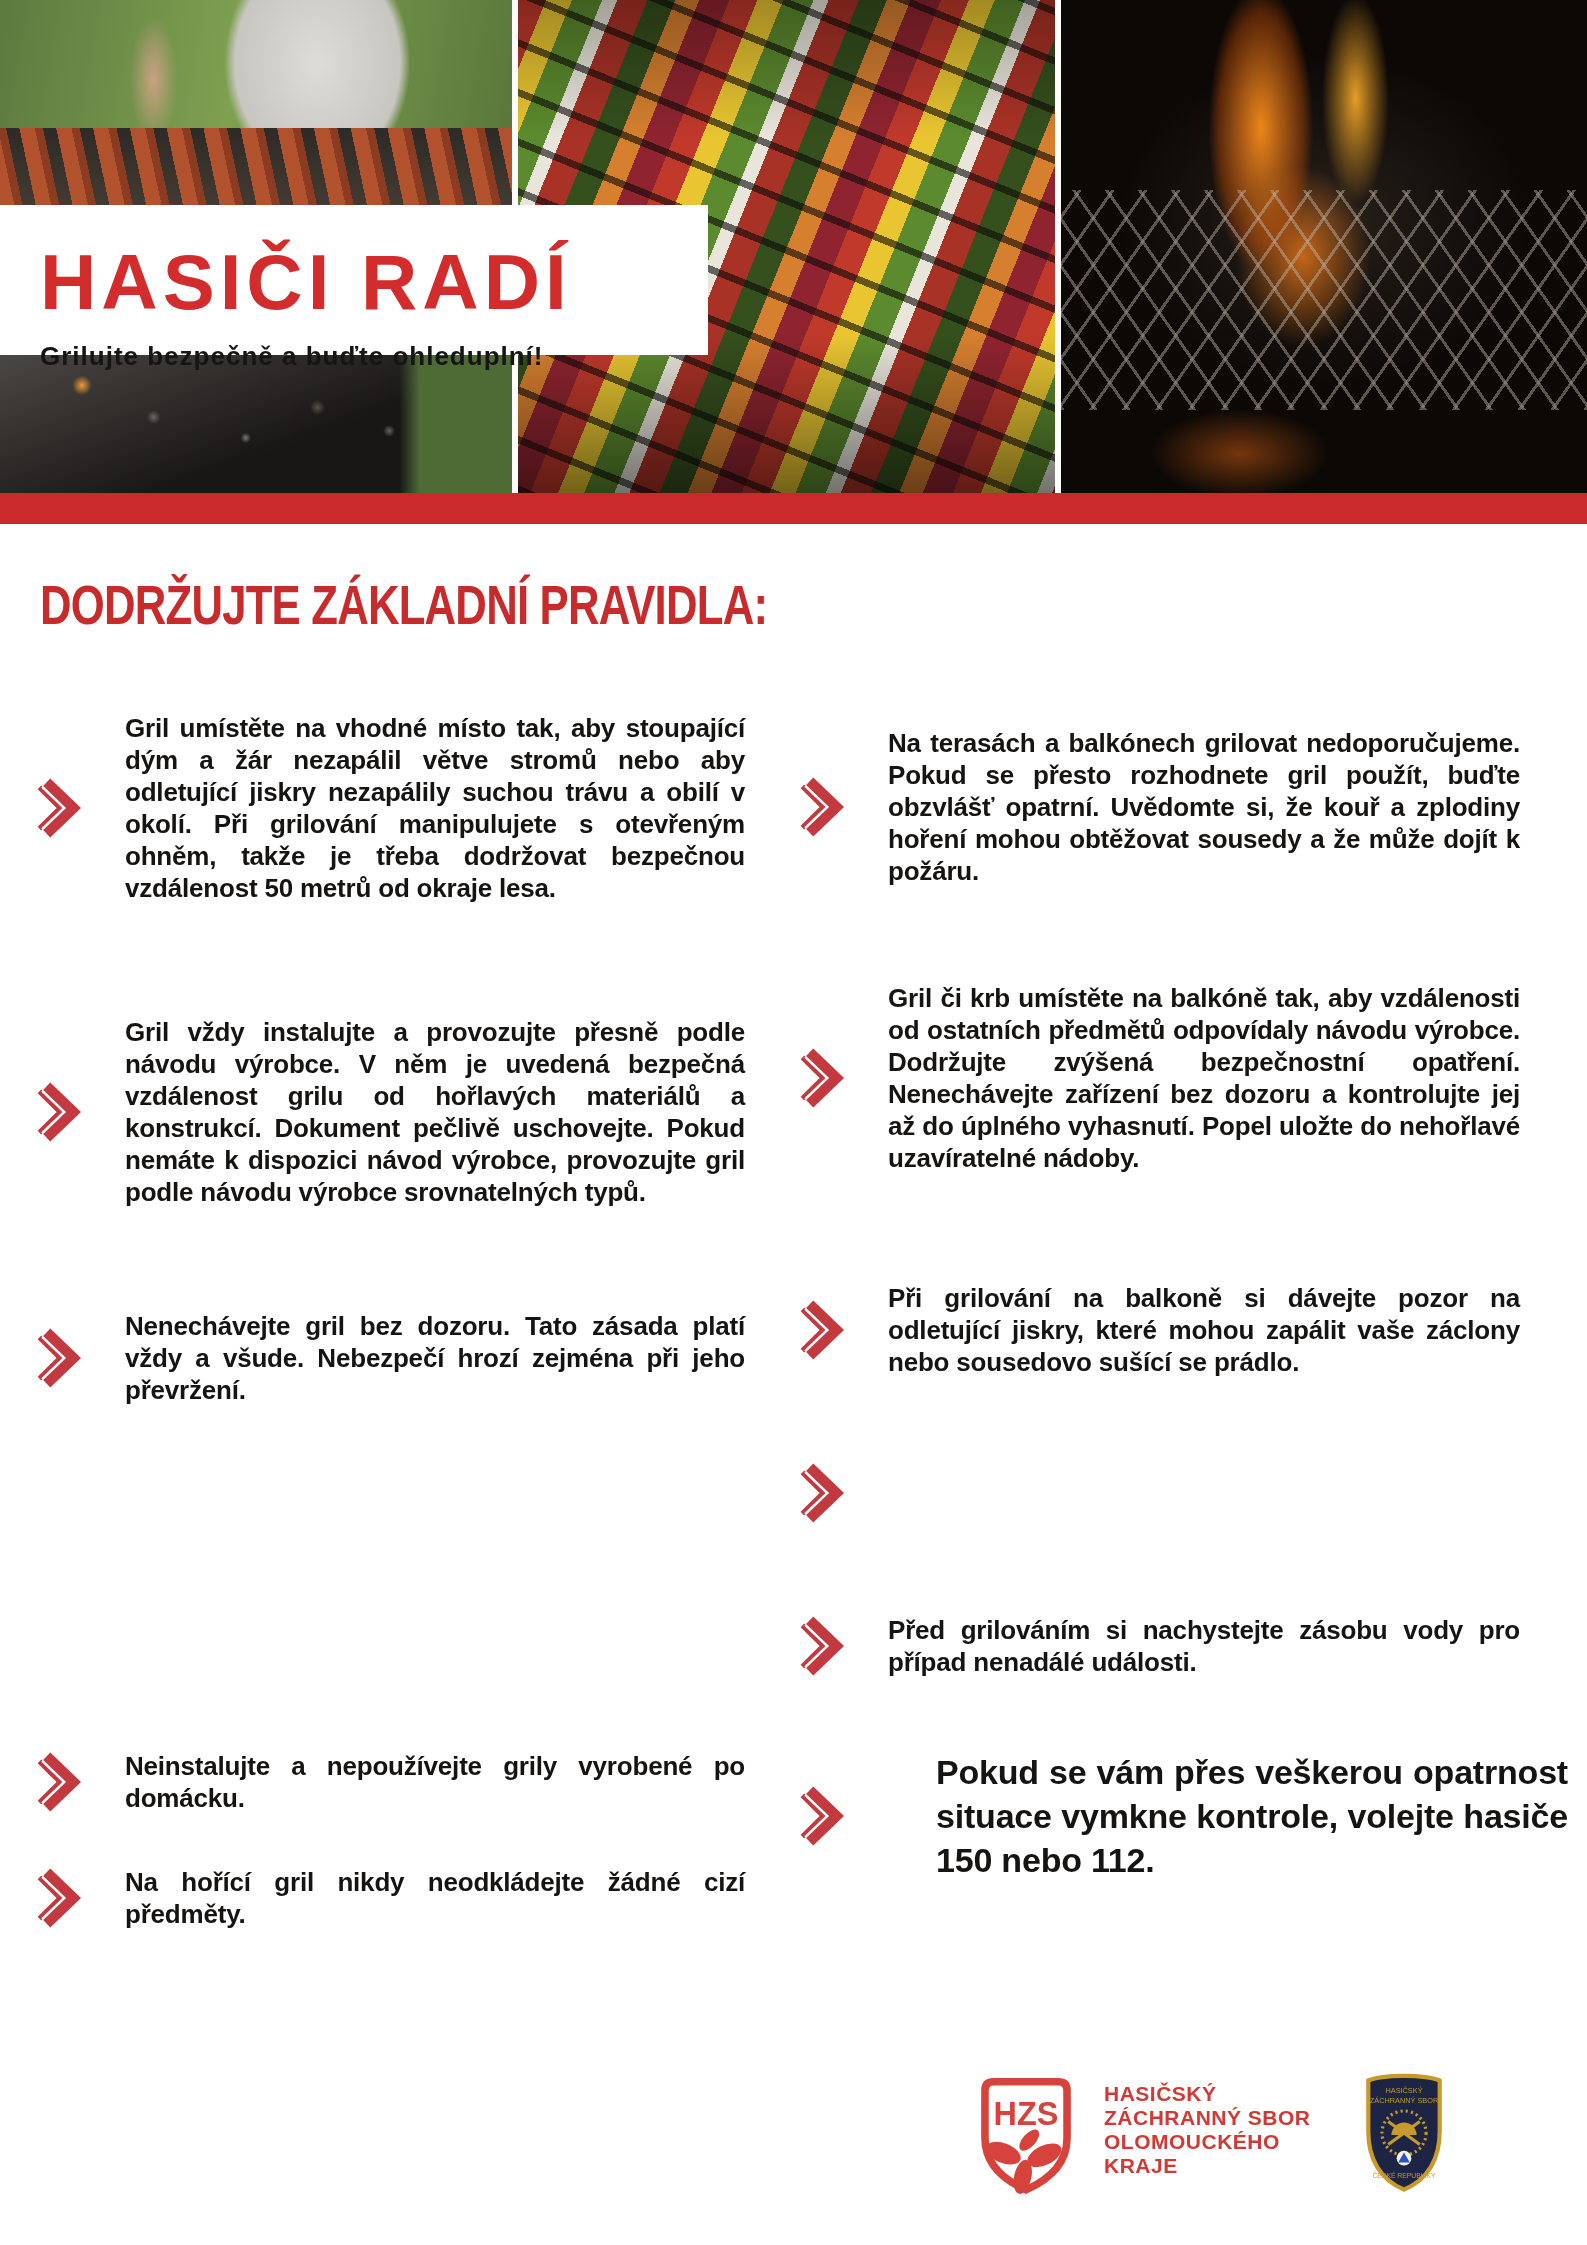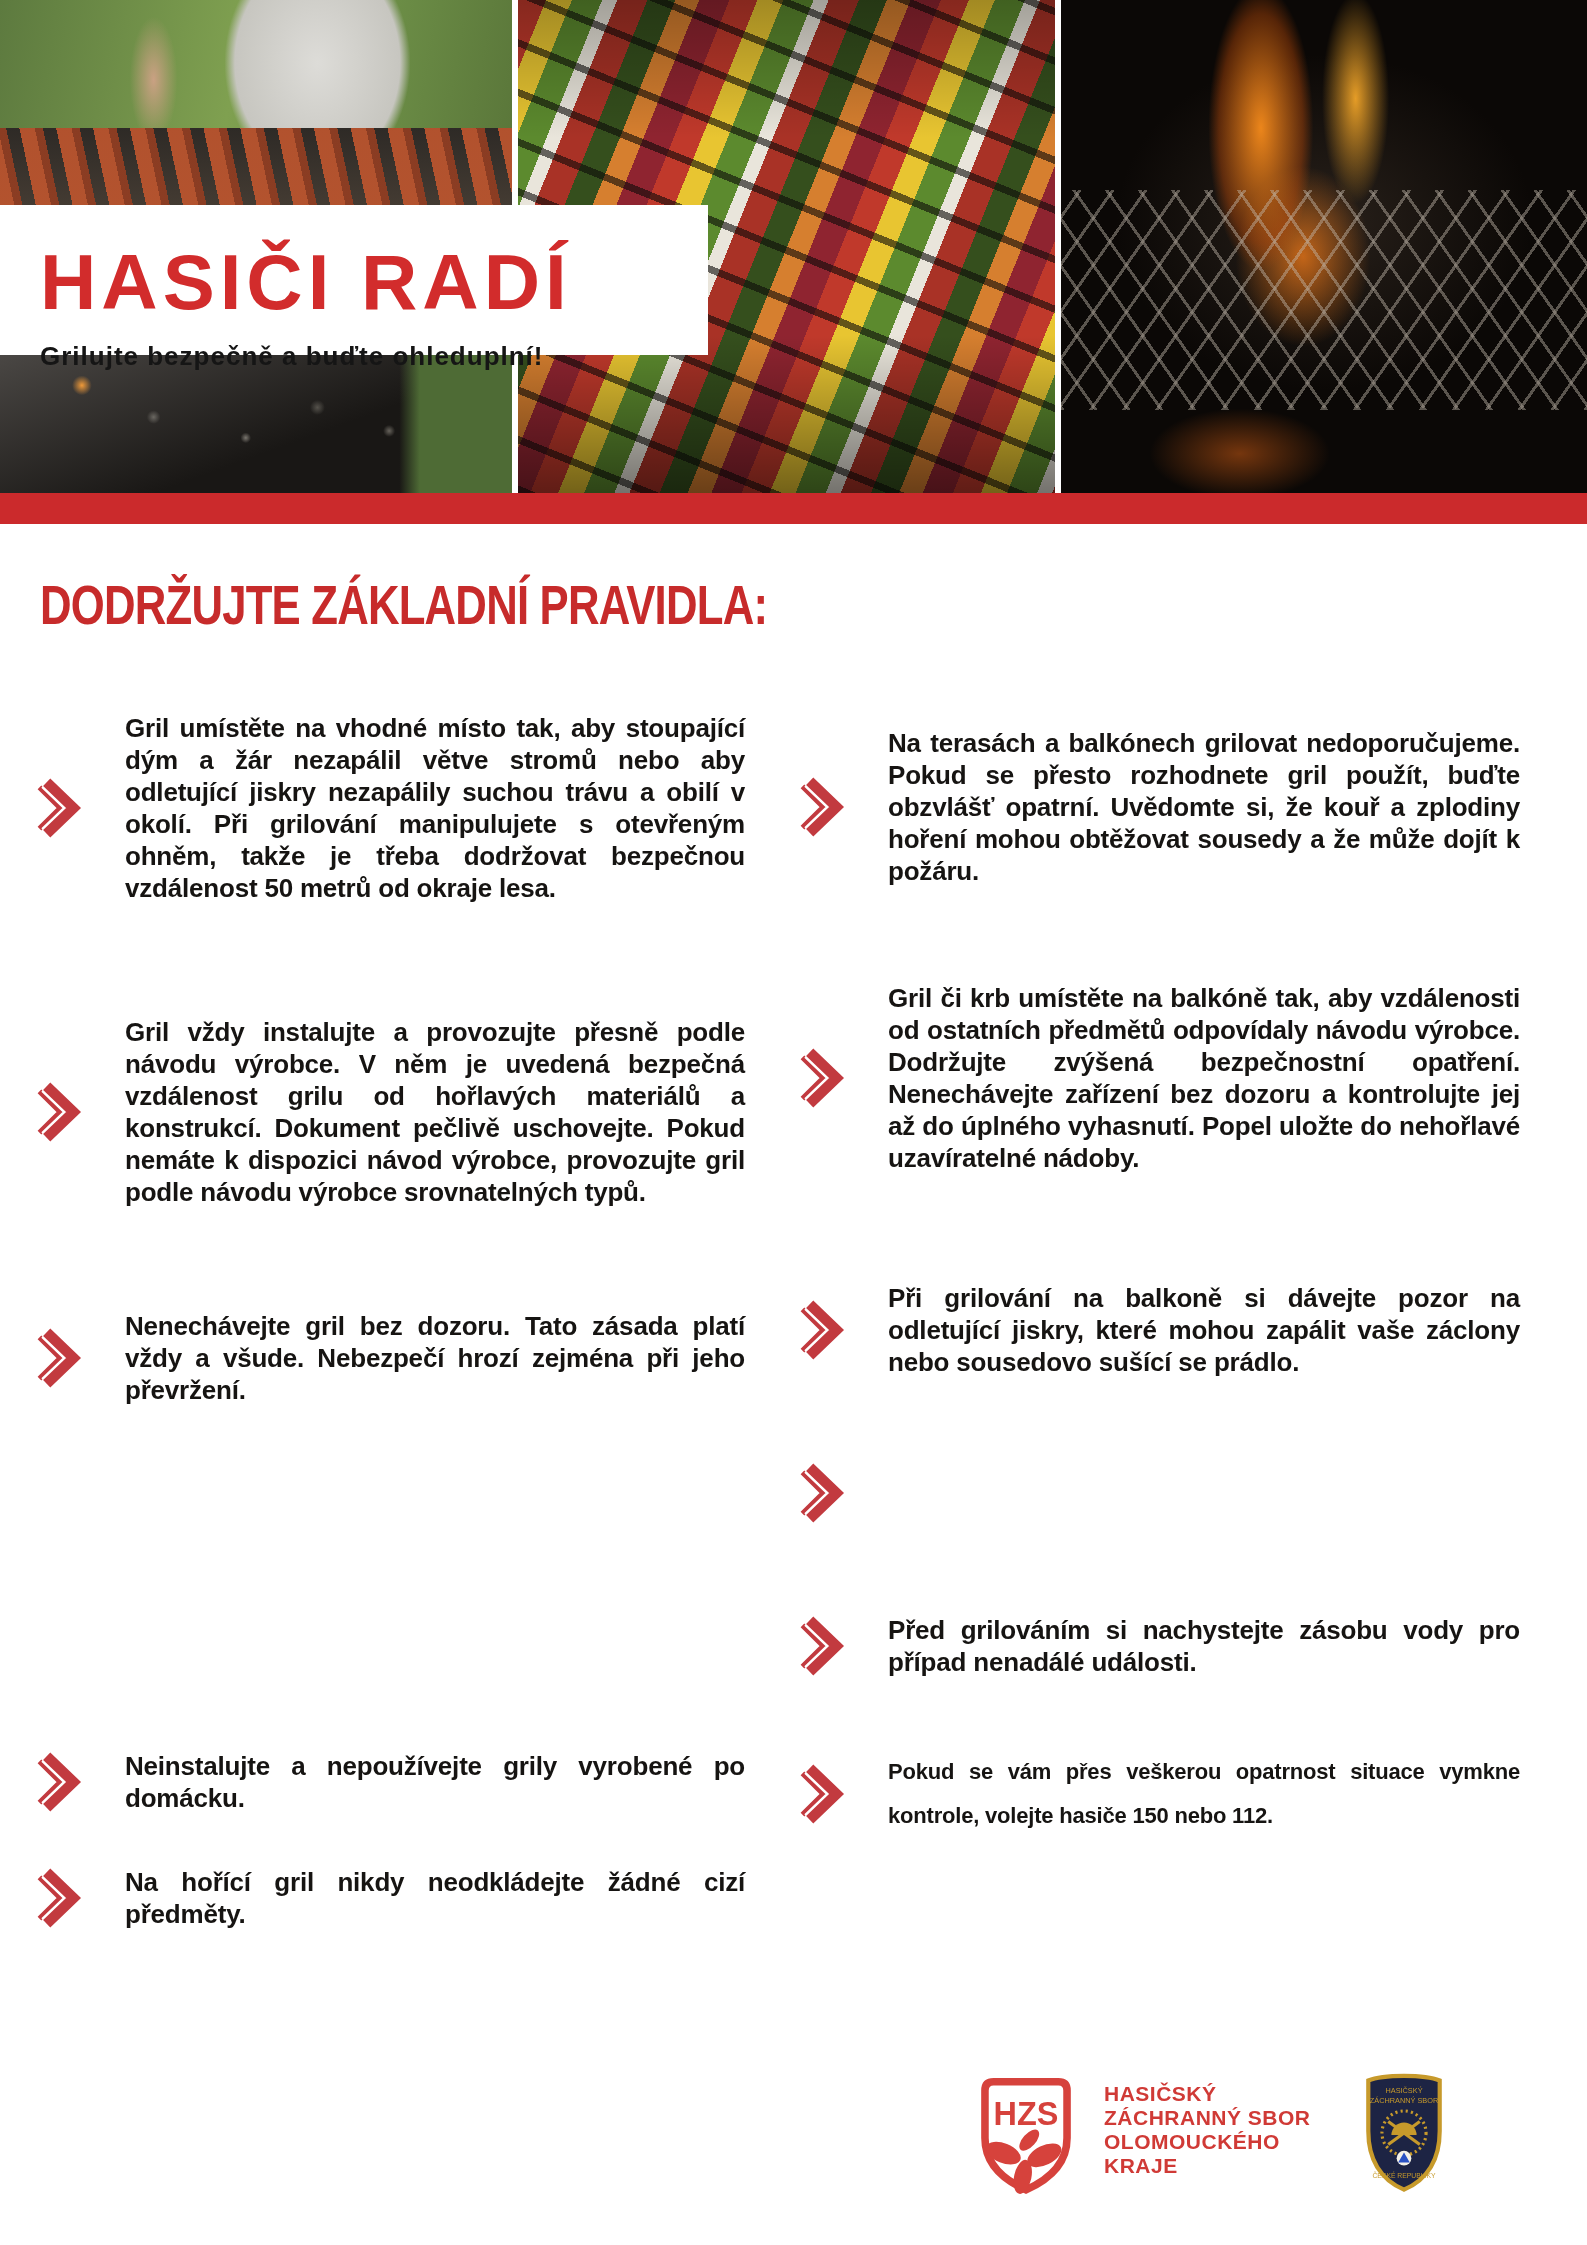--- a/index.html
+++ b/index.html
@@ -81,21 +81,21 @@
   }
   
   .rule{position:absolute;display:flex;align-items:center;gap:43px;}
   .rule .chev{flex:0 0 52px;width:52px;height:62px;}
   .rule .txt{
     font-size:26px;line-height:32px;font-weight:700;text-align:justify;color:#161412;
     letter-spacing:-0.2px;
   }
   .rule-left{left:30px;}  .rule-left  .txt{width:620px;}
   .rule-right{left:793px;} .rule-right .txt{width:632px;}
-  .rule-big .txt{font-size:22px;line-height:44px;font-weight:800;}
+  .rule-big .txt{font-size:34px;line-height:44px;font-weight:800;margin-left:48px;}
   
   .footer{position:absolute;left:0;top:2060px;width:1587px;height:185px;}
   .hzs-logo{position:absolute;left:972px;top:12px;width:108px;height:132px;}
   .org-name{
     position:absolute;left:1104px;top:22px;color:#d03a36;font-size:21px;font-weight:800;
     line-height:24px;letter-spacing:.5px;
   }
   .badge{position:absolute;left:1362px;top:10px;width:84px;height:126px;}
 </style>
 </head>

